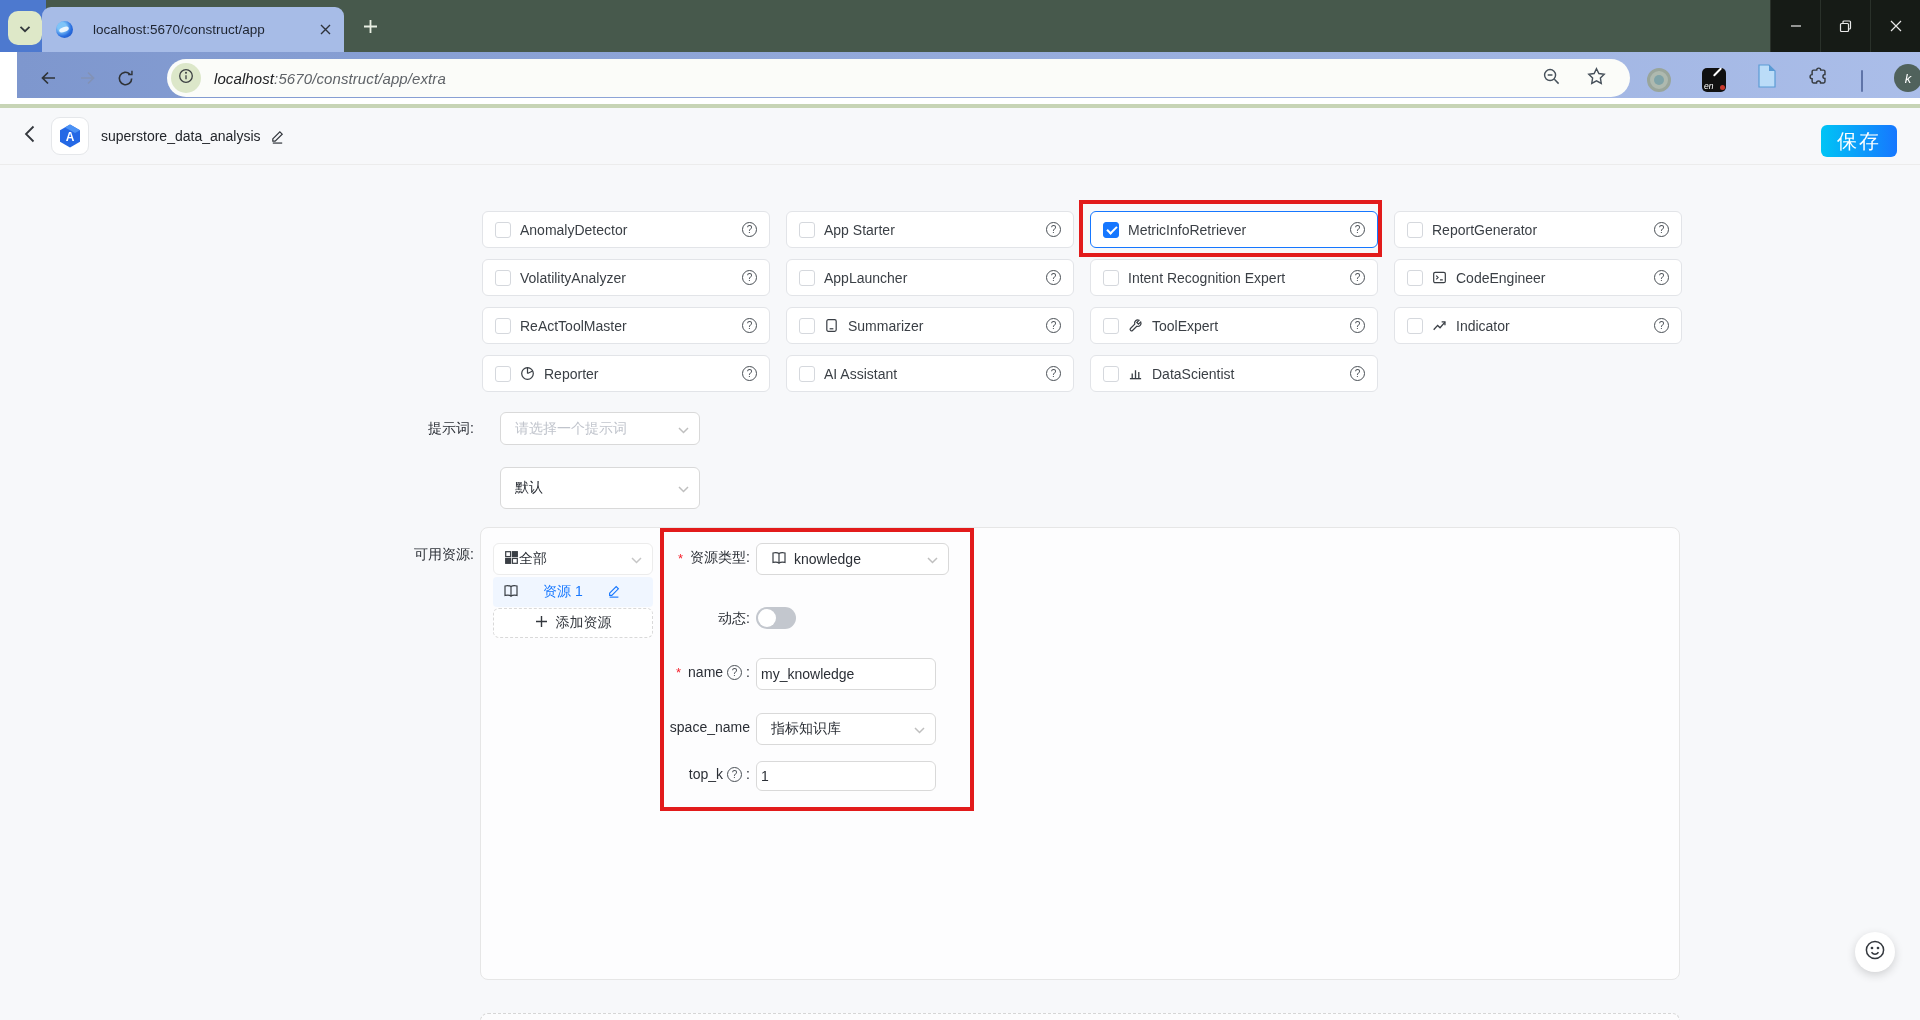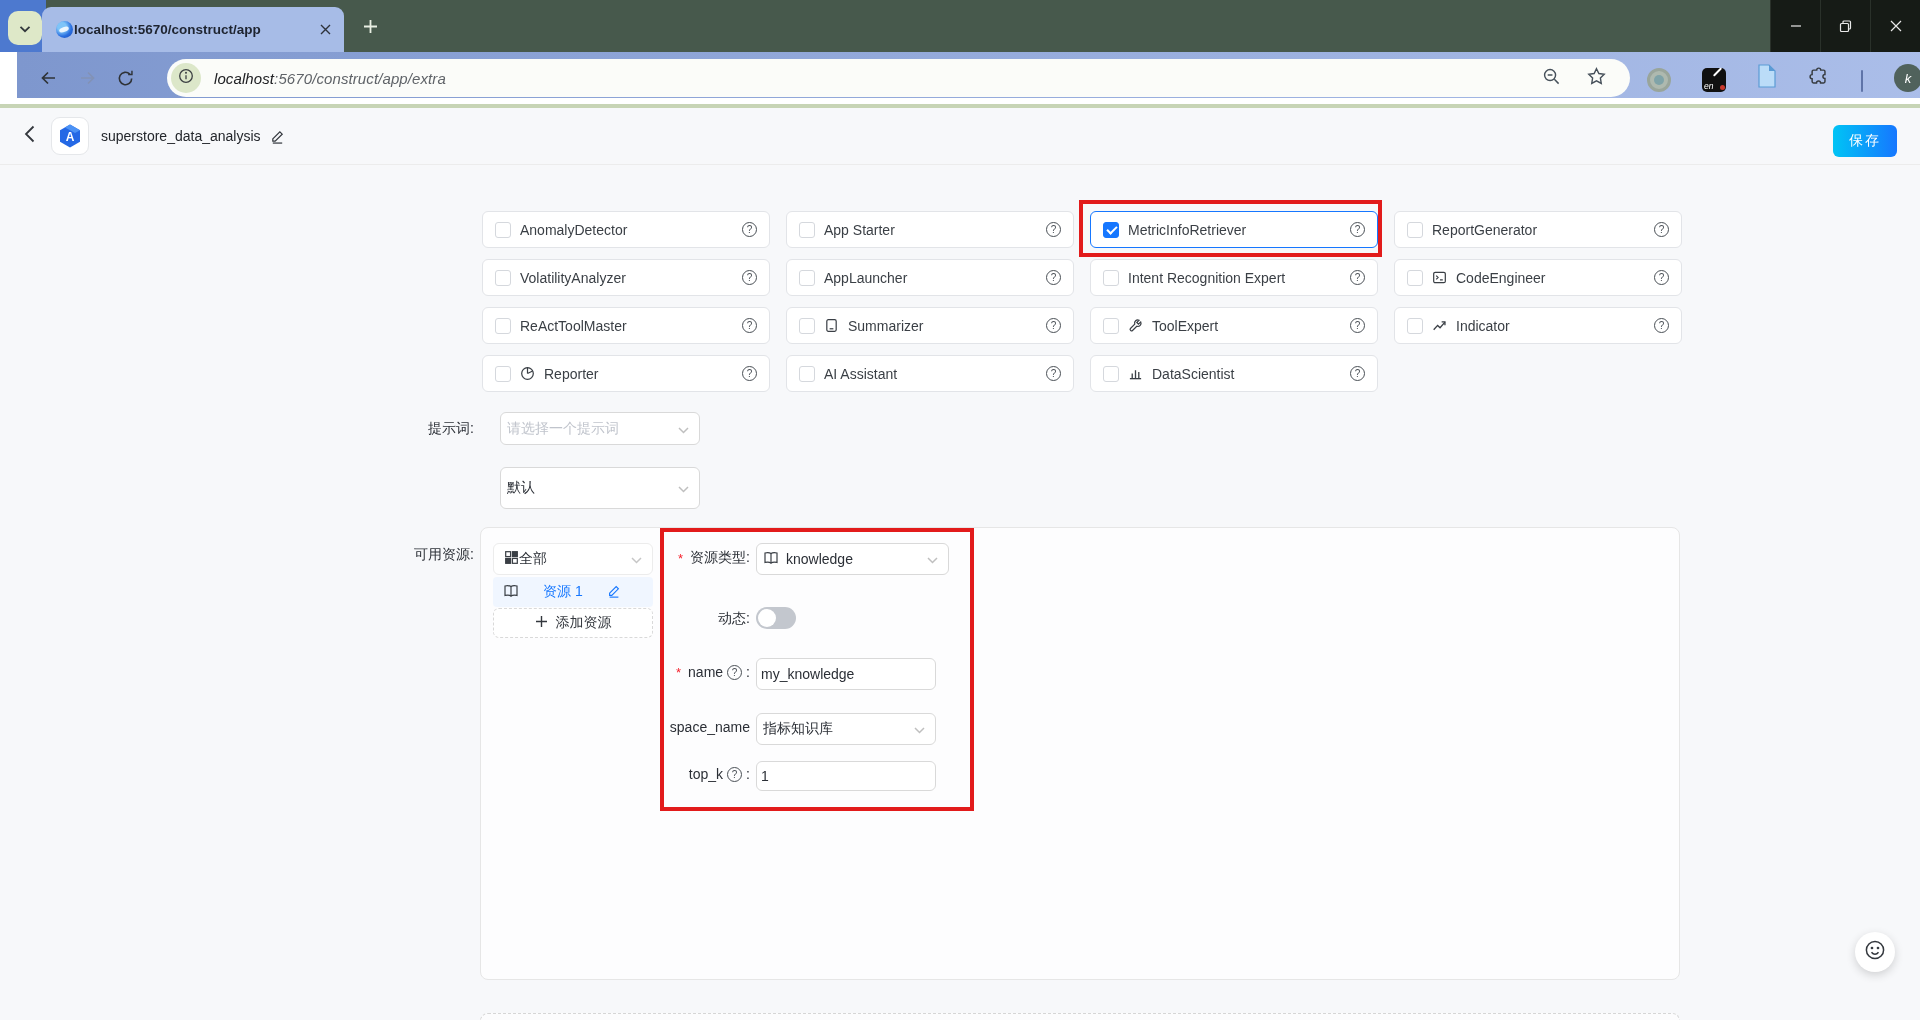--- a/index.html
+++ b/index.html
@@ -6,21 +6,21 @@
   html,body { width:1920px; height:1020px; overflow:hidden;
     font-family:"Liberation Sans","DejaVu Sans",sans-serif; }
 
   
   .chrome { position:absolute; inset:0 0 auto 0; height:108px; }
   .tabstrip { position:absolute; top:0; left:0; width:1920px; height:52px; background:#47594C; }
   .corner-blue { position:absolute; top:0; left:0; width:46px; height:52px; background:#4D79CF; }
   .tabsearch-btn { position:absolute; top:11px; left:8px; width:34px; height:34px; border-radius:10px;
     background:#DEE8C8; display:flex; align-items:center; justify-content:center; }
   .tab { position:absolute; top:7px; left:42px; width:302px; height:45px; background:#A7BCE7;
-    border-radius:9px 9px 0 0; display:flex; align-items:center; padding:0 10px 0 14px; gap:1px;font-weight:bold; }
+    border-radius:9px 9px 0 0; display:flex; align-items:center; padding:0 10px 0 14px; gap:20px; }
   .favicon { width:17px; height:17px; border-radius:50%;
     background:radial-gradient(circle at 35% 35%, #7ec4f8 0 28%, #2a6fe0 60%, #1747b8 100%); position:relative; flex:none;}
   .favicon::after{content:""; position:absolute; left:3px; top:6px; width:10px; height:5px; border-radius:50%;
     background:rgba(255,255,255,.85); transform:rotate(-20deg);}
   .tab-title { font-size:13.5px; color:#1E2430; white-space:nowrap; overflow:hidden; flex:1;
     -webkit-mask-image:linear-gradient(90deg,#000 85%,transparent); mask-image:linear-gradient(90deg,#000 85%,transparent);}
   .tab-close { width:18px; height:18px; border-radius:4px; display:flex; align-items:center; justify-content:center; flex:none;}
   .newtab-btn { position:absolute; top:12px; left:354px; width:32px; height:32px; border-radius:8px;
     display:flex; align-items:center; justify-content:center; }
   .wincontrols { position:absolute; top:0; right:0; height:52px; width:150px; background:#161B16; display:flex; }
@@ -51,43 +51,43 @@
   .kebab i { width:3.5px; height:3.5px; border-radius:50%; background:#2F3337; }
   .greenstrip { position:absolute; top:104px; left:0; width:1920px; height:4px; background:#C7D4B5; }
 
   
   .page { position:absolute; top:108px; left:0; width:1920px; height:912px; background:#F7F8FA; overflow:hidden; }
   .page-header { position:absolute; top:0; left:0; width:1920px; height:57px; display:flex; align-items:center;
     padding-left:24px; border-bottom:1px solid #ECECEC; background:#F7F8FA; }
   .logo-box { width:38px; height:38px; border-radius:9px; background:#fff; border:1px solid #E5E7EA;
     display:flex; align-items:center; justify-content:center; margin:0 12px 0 16px; }
   .app-title { font-size:14px; color:#23262B; font-weight:500; margin-right:9px; }
-  .save-btn { margin-left:auto; margin-right:23px; width:64px; height:32px; border:none; border-radius:6px;
-    background:linear-gradient(90deg,#00C4F5,#1677FF); color:#fff; font-size:14px; cursor:pointer;
+  .save-btn { margin-left:auto; margin-right:23px; width:76px; height:32px; border:none; border-radius:6px;
+    background:linear-gradient(90deg,#00C4F5,#1677FF); color:#fff; font-size:20px; cursor:pointer;
     font-family:inherit; letter-spacing:2px;margin-top:10px;}
 
   .form-label { position:absolute; left:0; width:474px; text-align:right; font-size:14px; color:#2B2F36; }
   .star { color:#F5222D; margin-right:3px; font-size:13px; }
 
   .agent-grid { position:absolute; left:482px; top:103px; width:1216px; display:grid;
     grid-template-columns:repeat(4,288px); column-gap:16px; row-gap:11px; }
   .agent-card { height:37px; background:#fff; border:1px solid #E2E4E8; border-radius:6px;
     display:flex; align-items:center; padding:0 12px; gap:9px; }
   .agent-card.checked { border-color:#1677FF; }
   .cb { width:16px; height:16px; border:1px solid #D5D8DD; border-radius:3px; background:#fff; position:relative; flex:none;}
   .agent-card.checked .cb { background:#1677FF; border-color:#1677FF; }
   .agent-card.checked .cb::after { content:""; position:absolute; left:5px; top:1.5px; width:4px; height:8px;
     border-right:2px solid #fff; border-bottom:2px solid #fff; transform:rotate(45deg); }
   .agent-icon { display:flex; align-items:center; flex:none; }
   .agent-label { flex:1; font-size:14px; color:#3A3F45; white-space:nowrap; overflow:hidden; }
   .qmark { width:15px; height:15px; border:1px solid #4A5056; border-radius:50%; color:#4A5056;
     font-size:10px; line-height:13px; text-align:center; flex:none; }
 
   .sel { position:absolute; background:#fff; border:1px solid #D9D9D9; border-radius:6px;
-    display:flex; align-items:center; padding:0 26px 0 6px; font-size:14px; color:#2B2F36; gap:7px;}
+    display:flex; align-items:center; padding:0 26px 0 14px; font-size:14px; color:#2B2F36; gap:7px;}
   .sel .chev { position:absolute; right:10px; }
   .placeholder { color:#C0C4CC; }
   .txt-input { position:absolute; background:#fff; border:1px solid #D9D9D9; border-radius:6px;
     padding:0 4px; font-size:14px; color:#2B2F36; font-family:inherit; outline:none; }
 
   .resource-box { position:absolute; left:480px; top:419px; width:1200px; height:453px;
     background:#FDFDFE; border:1px solid #E6E6E6; border-radius:8px; }
   .tree-row { position:absolute; display:flex; align-items:center; font-size:14px; }
   .tree-all { left:12px; top:15px; width:160px; height:32px; border:1px solid #ECECEC; border-radius:6px;
     background:#fff; padding:0 10px; color:#2B2F36; }

